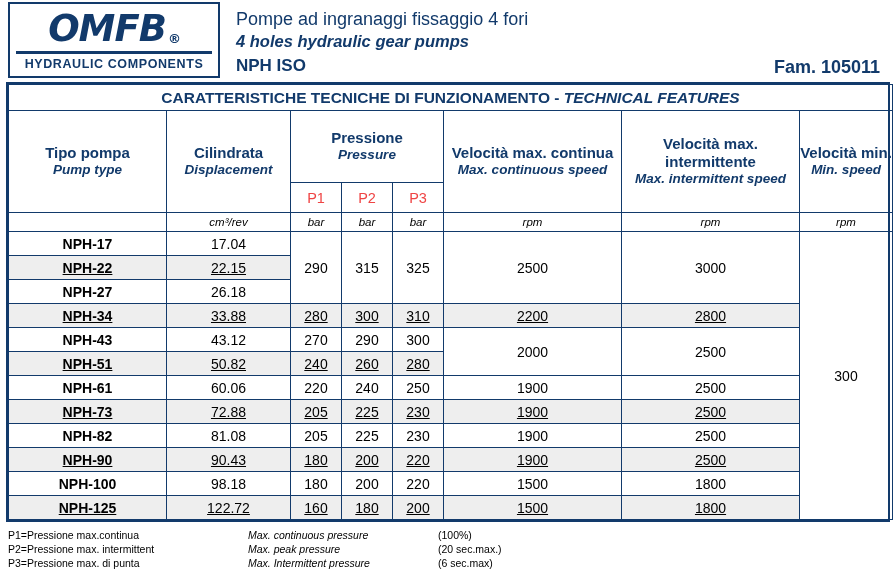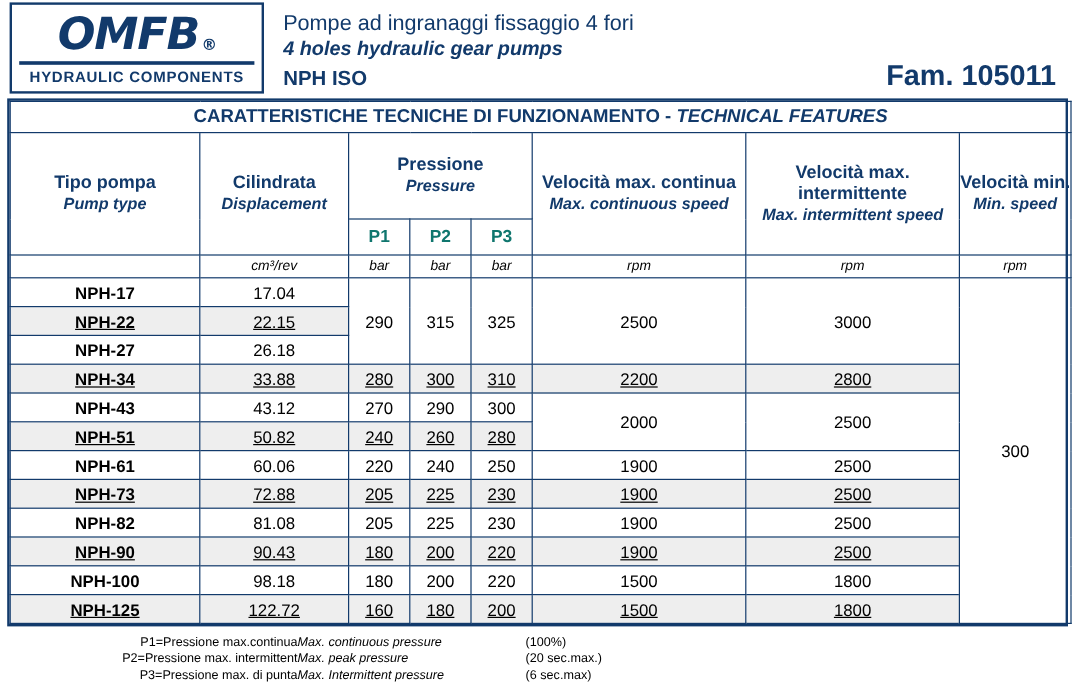--- a/index.html
+++ b/index.html
@@ -83,21 +83,21 @@
     font-style: italic;
     font-weight: bold;
   }
   .title-3 {
     font-size: 17px;
     color: #123a6b;
     font-weight: bold;
     margin-top: 2px;
   }
   .fam {
-    font-size: 24px;
+    font-size: 18px;
     font-weight: bold;
     color: #123a6b;
     padding-top: 30px;
     padding-right: 8px;
     white-space: nowrap;
   }
 
   
   .table-wrap {
     margin: 0 6px;
@@ -132,22 +132,22 @@
     font-size: 15px;
     line-height: 1.2;
   }
   .hd .sub {
     font-style: italic;
     font-weight: bold;
     font-size: 13.5px;
     display: block;
   }
   .hd-small {
-    color: #0f766e;
-    font-weight: bold;
+    color: #ef4444;
+    font-weight: normal;
     font-size: 14.5px;
   }
   .unit {
     font-style: italic;
     font-size: 11.5px;
     color: #000;
     height: 18px;
   }
   .row-name {
     font-weight: bold;
@@ -166,21 +166,21 @@
   }
 
   
   .notes {
     display: flex;
     padding: 6px 8px 0 8px;
     font-size: 10.5px;
     line-height: 1.35;
     color: #000;
   }
-  .notes .col1 { width: 240px; text-align: right; }
+  .notes .col1 { width: 240px; }
   .notes .col2 { width: 190px; font-style: italic; }
   .notes .col3 { width: 150px; }
 </style>
 </head>
 <body>
 
 <div class="header">
 
   <div class="logo-box">
     <div class="logo-word">

